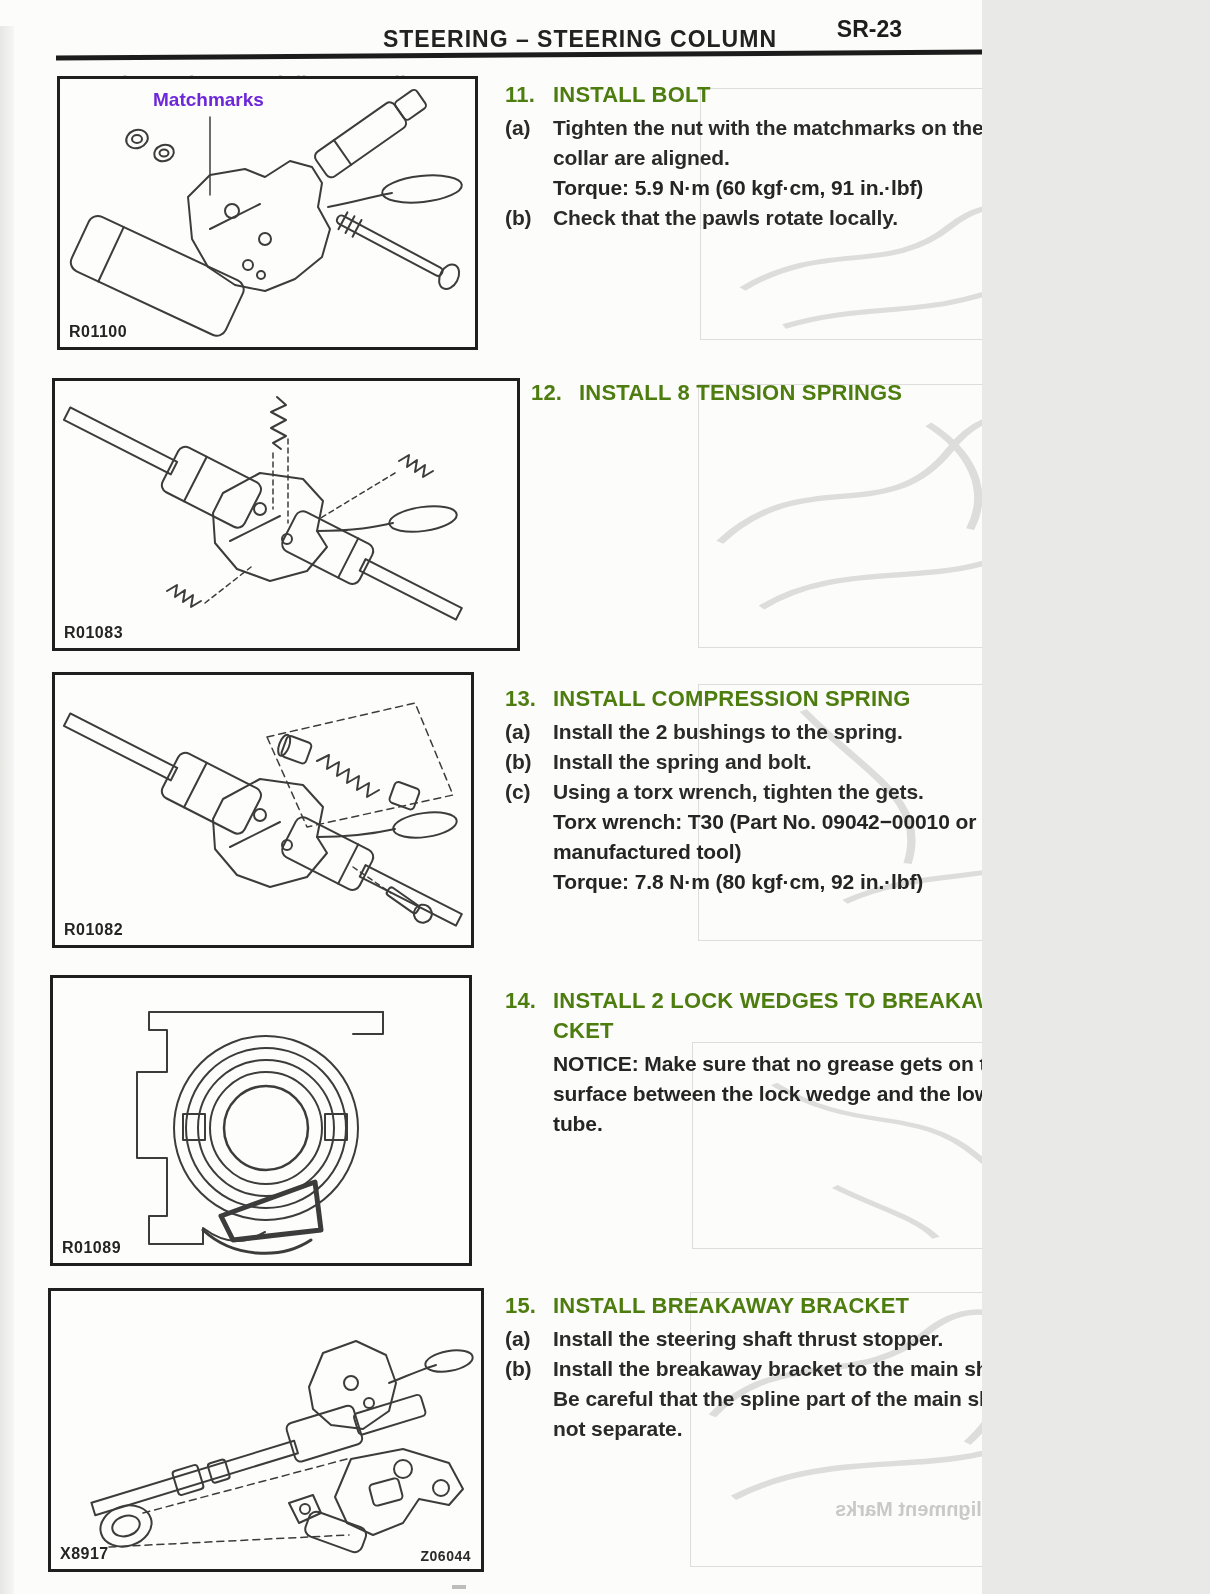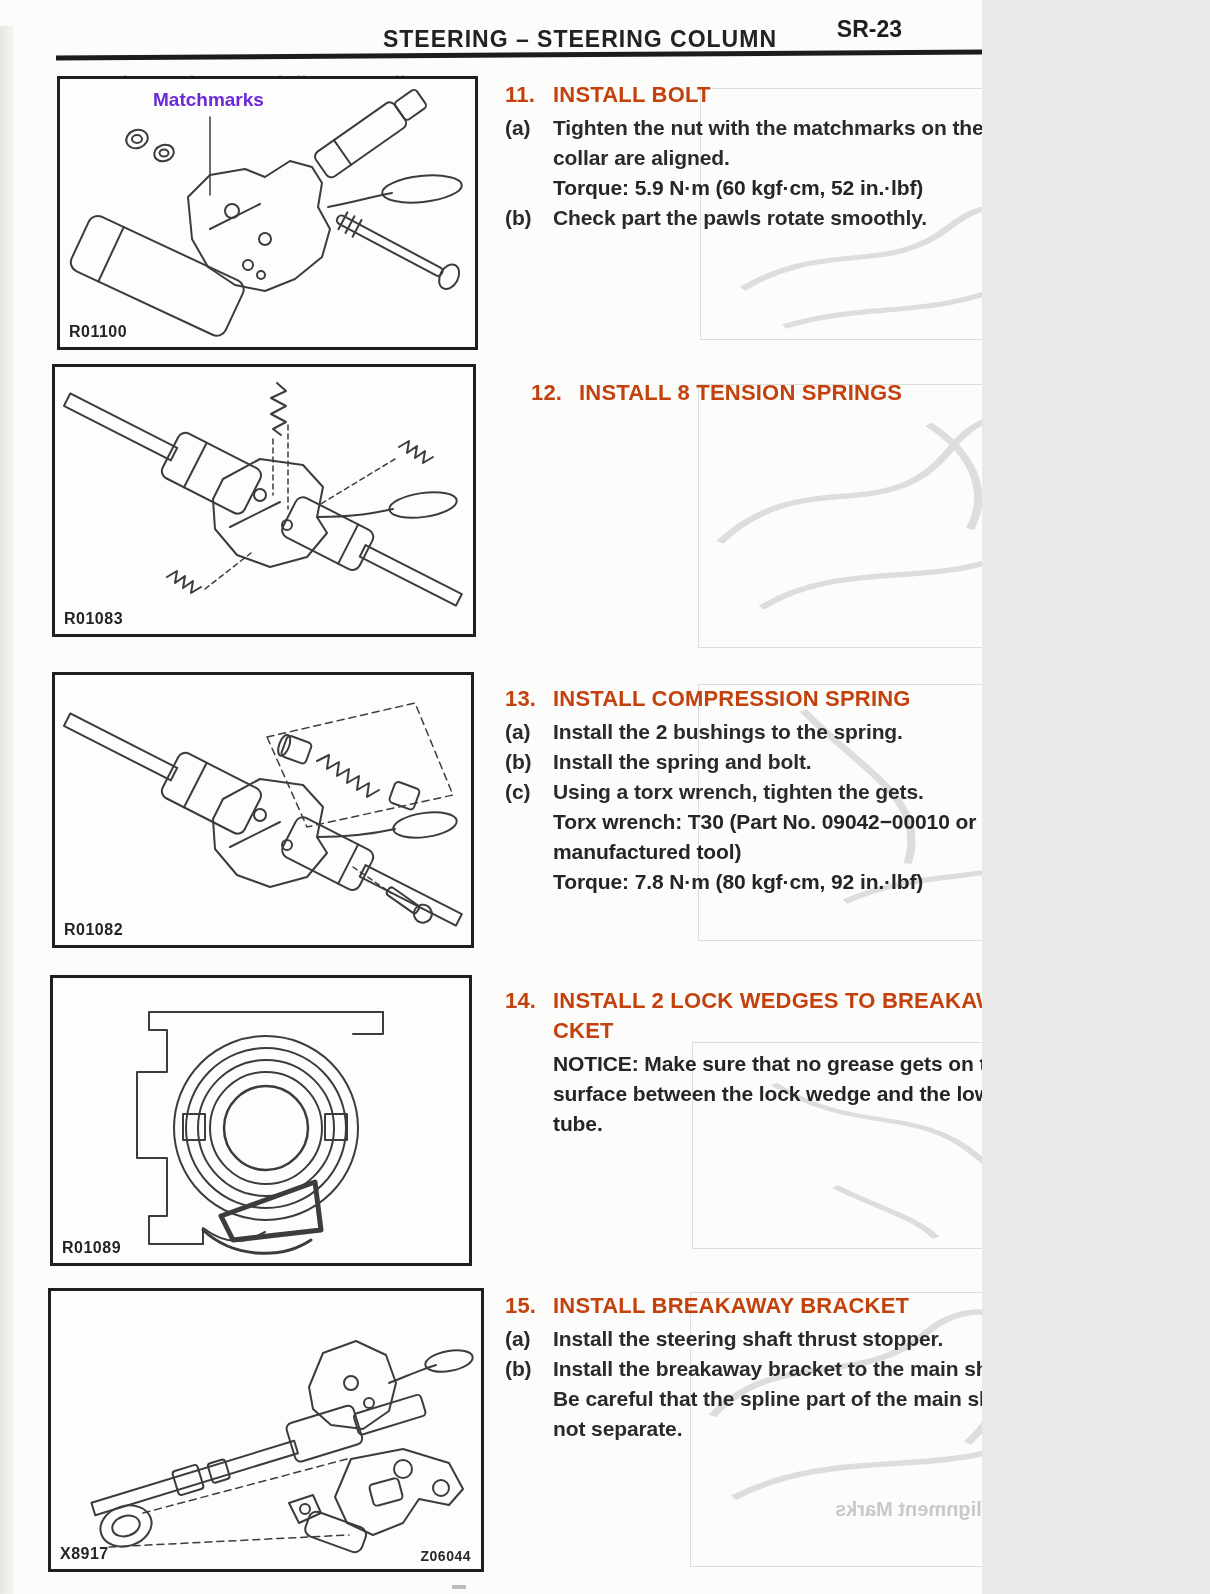--- a/index.html
+++ b/index.html
@@ -17,21 +17,21 @@
   .fig{position:absolute;border:3px solid #1f1f1f;background:#fdfdfb;z-index:2;}
   .fig svg{position:absolute;left:0;top:0;}
   .fig-code{position:absolute;left:9px;bottom:6px;font-size:16px;font-weight:bold;
         color:#242424;letter-spacing:.5px;z-index:3;}
   .fig-code-r{position:absolute;right:10px;bottom:5px;font-size:14px;font-weight:bold;
         color:#2a2a2a;letter-spacing:.5px;z-index:3;}
   .callout{position:absolute;font-size:19px;font-weight:bold;color:#6d28d9;z-index:3;}
   
   .step{position:absolute;left:505px;width:630px;z-index:4;}
   .step-head{display:flex;font-size:22px;font-weight:bold;line-height:30px;
-        letter-spacing:.2px;color:#c2410c;margin-bottom:3px;}
+        letter-spacing:.2px;color:#4d7c0f;margin-bottom:3px;}
   .num{width:48px;flex:none;}
   .step-title{white-space:pre-line;}
   .item{display:flex;font-size:21px;font-weight:bold;line-height:30px;letter-spacing:-0.1px;color:#2a2a2a;}
   .item-text{white-space:pre-line;flex:1;}
   .spec{margin-left:48px;font-size:21px;font-weight:bold;line-height:30px;
         letter-spacing:-0.1px;white-space:pre-line;color:#252525;}
   
   .ghost-box{position:absolute;border:1px solid #dddddb;z-index:1;}
   .ghost-box svg{width:100%;height:100%;}
   .ghost-text{position:absolute;color:#c9c9c7;font-weight:bold;transform:scaleX(-1);
@@ -129,21 +129,21 @@
           <line x1="274" y1="163" x2="274" y2="182"></line>
           <line x1="282" y1="163" x2="282" y2="182"></line>
           <line x1="290" y1="163" x2="290" y2="182"></line>
         </g>
       </g>
     </svg>
     <div class="callout" style="left:93px;top:10px;">Matchmarks</div>
     <div class="fig-code">R01100</div>
   </div>
 
-  <div class="fig" style="left:52px;top:364px;width:418px;height:267px;">
+  <div class="fig" style="left:52px;top:378px;width:418px;height:267px;padding-left:44px;">
     <svg viewBox="0 0 418 267" width="418" height="267">
       <g class="ink">
         <g transform="rotate(27 209 133)">
           <rect x="-12" y="126" width="120" height="14"></rect>
           <rect x="104" y="108" width="92" height="50" rx="8"></rect>
           <line x1="132" y1="108" x2="132" y2="158"></line>
           <rect x="238" y="112" width="86" height="44" rx="8"></rect>
           <line x1="304" y1="112" x2="304" y2="156"></line>
           <rect x="320" y="127" width="108" height="13"></rect>
         </g>
@@ -260,24 +260,24 @@
   <div class="step" style="top:80px;">
     <div class="step-head">
       <span class="num">11.</span>
       <span class="step-title">INSTALL BOLT</span>
     </div>
     <div class="item">
       <span class="num">(a)</span>
       <span class="item-text">Tighten the nut with the matchmarks on the pawl and
 collar are aligned.</span>
     </div>
-    <div class="spec">Torque: 5.9 N·m (60 kgf·cm, 52 in.·lbf)</div>
+    <div class="spec">Torque: 5.9 N·m (60 kgf·cm, 91 in.·lbf)</div>
     <div class="item">
       <span class="num">(b)</span>
-      <span class="item-text">Check part the pawls rotate smoothly.</span>
+      <span class="item-text">Check that the pawls rotate locally.</span>
     </div>
   </div>
 
   <div class="step" style="top:378px;margin-left:26px;">
     <div class="step-head">
       <span class="num">12.</span>
       <span class="step-title">INSTALL 8 TENSION SPRINGS</span>
     </div>
   </div>
 

